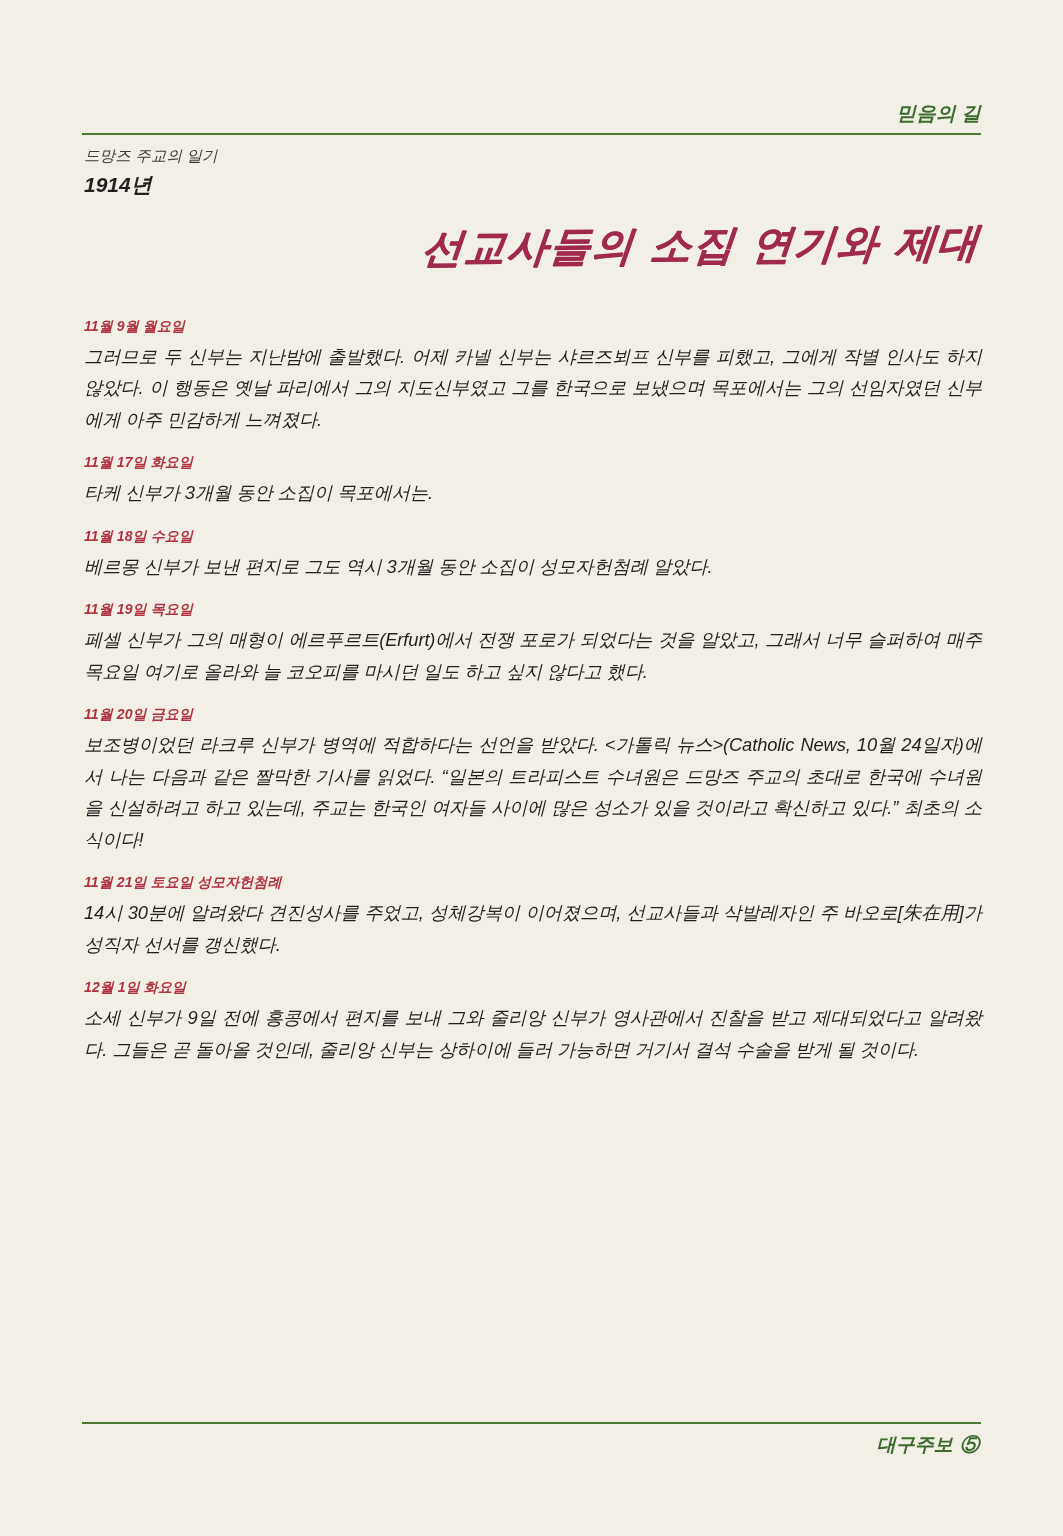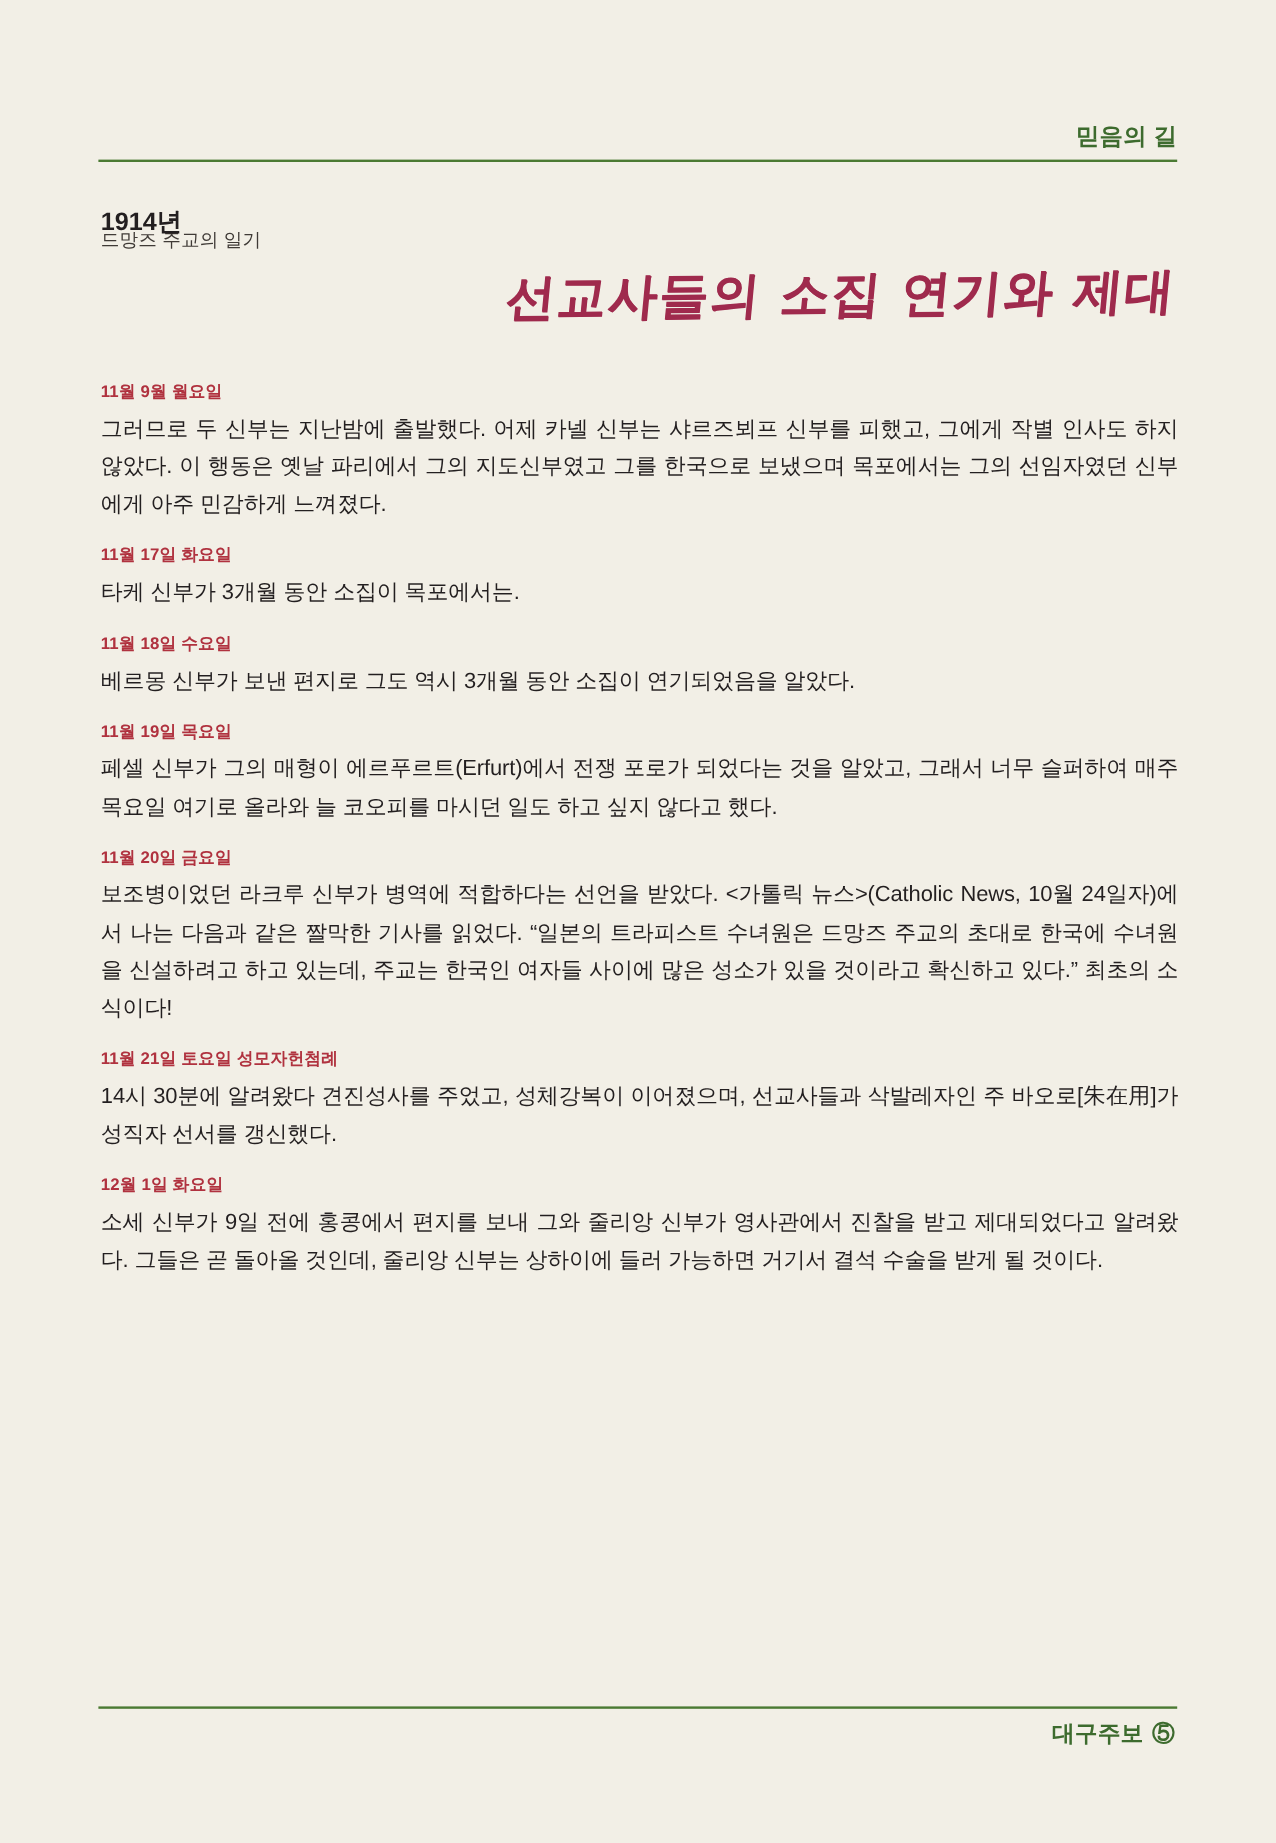--- a/index.html
+++ b/index.html
@@ -12,20 +12,21 @@
     background: #f2efe6;
     font-family: "Liberation Sans", sans-serif;
     color: #231f20;
     overflow: hidden;
   }
   .page {
     position: relative;
     width: 1063px;
     height: 1370px;
     box-sizing: border-box;
+    font-style: italic;
   }
 
   
   .header {
     position: absolute;
     left: 82px;
     right: 82px;
     top: 100px;
   }
   .header-label {
@@ -41,21 +42,20 @@
     width: 100%;
   }
 
   .kicker {
     position: absolute;
     left: 84px;
     top: 146px;
     font-size: 15.5px;
     color: #3f3a36;
     letter-spacing: 0.1px;
-    margin-top: 44px;
   }
   .year {
     position: absolute;
     left: 84px;
     top: 171px;
     font-size: 21px;
     font-weight: bold;
     color: #231f20;
   }
 
@@ -151,21 +151,21 @@
       <div class="entry-text">그러므로 두 신부는 지난밤에 출발했다. 어제 카넬 신부는 샤르즈뵈프 신부를 피했고, 그에게 작별 인사도 하지 않았다. 이 행동은 옛날 파리에서 그의 지도신부였고 그를 한국으로 보냈으며 목포에서는 그의 선임자였던 신부에게 아주 민감하게 느껴졌다.</div>
     </div>
 
     <div class="entry">
       <div class="entry-date">11월 17일 화요일</div>
       <div class="entry-text">타케 신부가 3개월 동안 소집이 목포에서는.</div>
     </div>
 
     <div class="entry">
       <div class="entry-date">11월 18일 수요일</div>
-      <div class="entry-text">베르몽 신부가 보낸 편지로 그도 역시 3개월 동안 소집이 연기되었음을 알았다.</div>
+      <div class="entry-text">베르몽 신부가 보낸 편지로 그도 역시 3개월 동안 소집이 성모자헌첨례 알았다.</div>
     </div>
 
     <div class="entry">
       <div class="entry-date">11월 19일 목요일</div>
       <div class="entry-text">페셀 신부가 그의 매형이 에르푸르트(Erfurt)에서 전쟁 포로가 되었다는 것을 알았고, 그래서 너무 슬퍼하여 매주 목요일 여기로 올라와 늘 코오피를 마시던 일도 하고 싶지 않다고 했다.</div>
     </div>
 
     <div class="entry">
       <div class="entry-date">11월 20일 금요일</div>
       <div class="entry-text">보조병이었던 라크루 신부가 병역에 적합하다는 선언을 받았다. &lt;가톨릭 뉴스&gt;(Catholic News, 10월 24일자)에서 나는 다음과 같은 짤막한 기사를 읽었다. “일본의 트라피스트 수녀원은 드망즈 주교의 초대로 한국에 수녀원을 신설하려고 하고 있는데, 주교는 한국인 여자들 사이에 많은 성소가 있을 것이라고 확신하고 있다.” 최초의 소식이다!</div>

